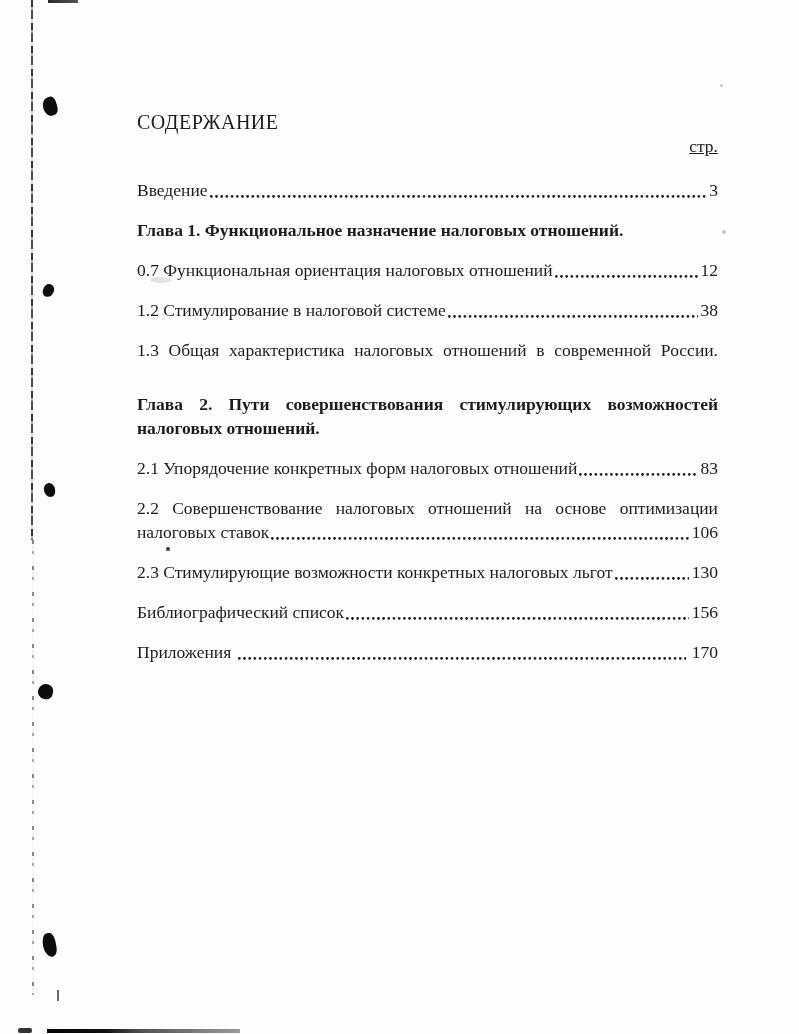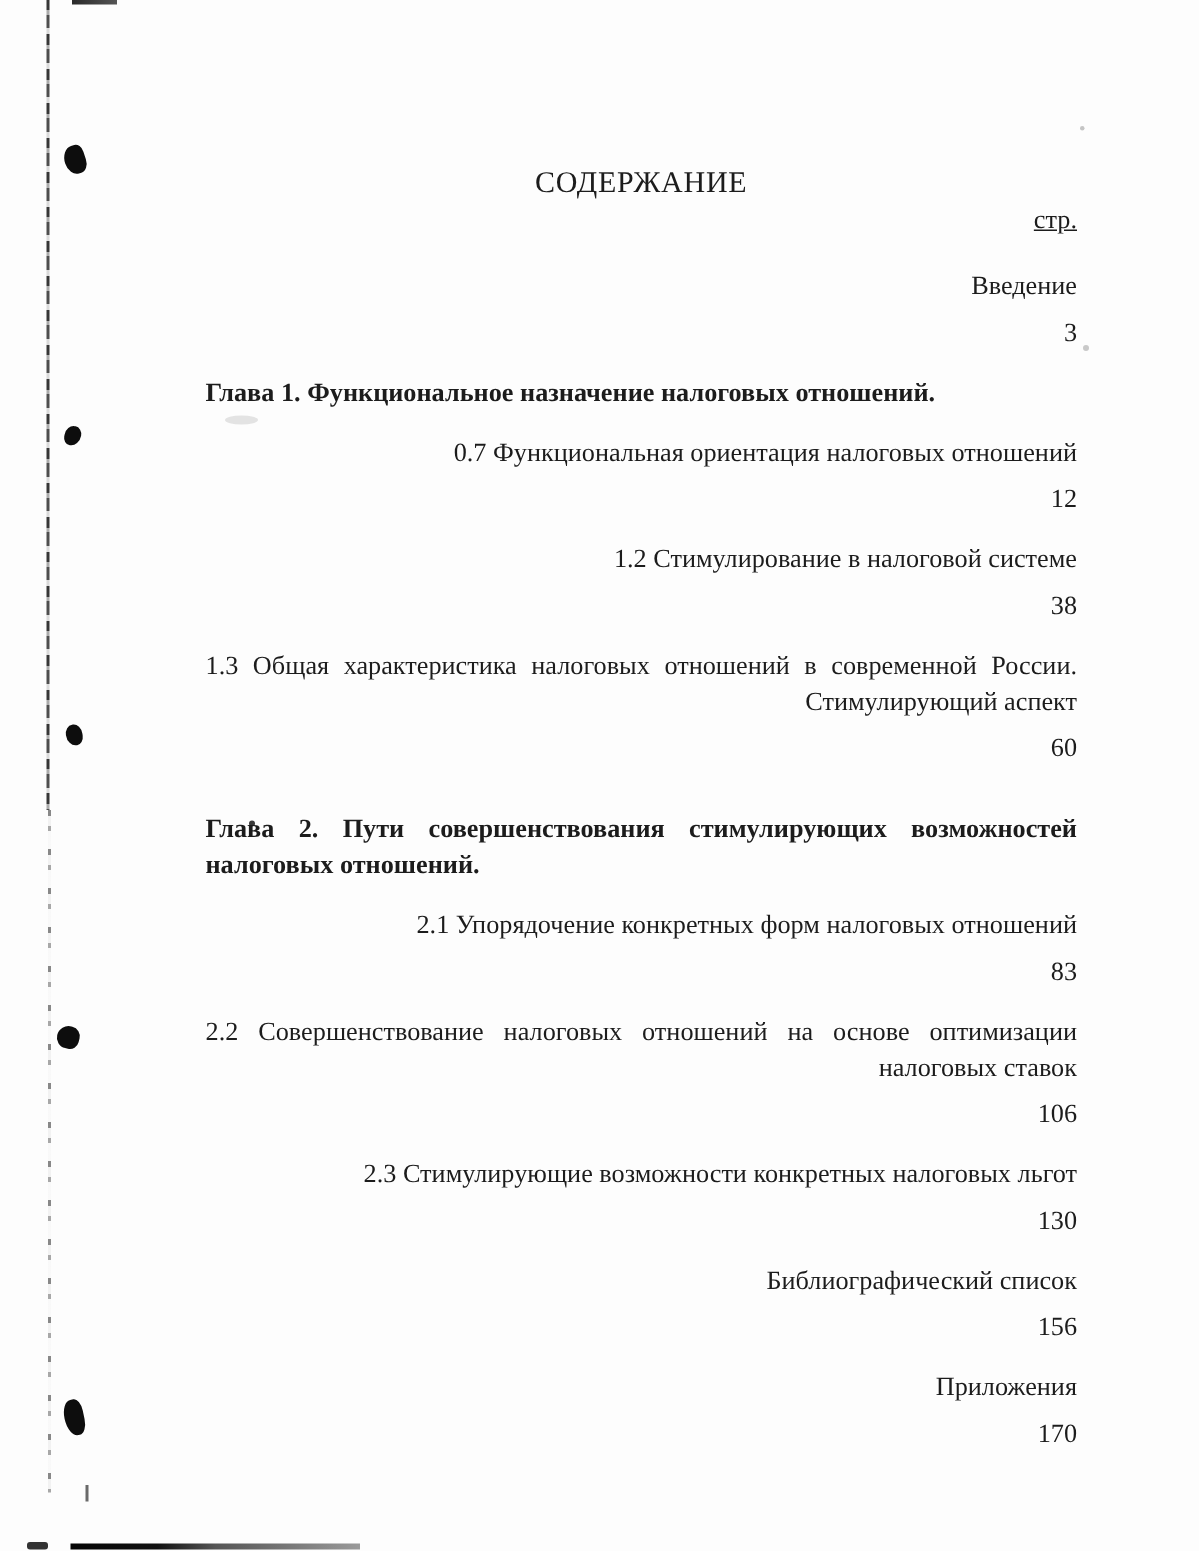--- a/index.html
+++ b/index.html
@@ -12,27 +12,27 @@
     overflow: hidden;
   }
   .page { position: absolute; inset: 0; }
   .content {
     position: absolute;
     left: 137px; top: 110px;
     width: 581px;
     font-size: 17.5px;
     line-height: 24px;
   }
-  .doc-title { text-align: center; font-size: 20px; letter-spacing: 0.5px; }
+  .doc-title { text-align: left; font-size: 20px; letter-spacing: 0.5px; }
   .page-col-header { text-align: right; margin-bottom: 20px; text-decoration: underline; }
   .block { margin-top: 16px; }
   .block.first { margin-top: 0; }
   .block.extra-top { margin-top: 30px; }
   .heading { font-weight: bold; }
-  .row { display: flex; align-items: flex-end; flex-direction: column; }
+  .row { display: flex; align-items: center; }
   .lbl { white-space: nowrap; }
   .pg { white-space: nowrap; }
   .leader {
     flex: 1 1 auto;
     align-self: flex-end;
     height: 3px;
     margin: 0 3px 4px 2px;
     background-image: radial-gradient(circle at 1.3px 1.4px, #1c1c1c 1.1px, rgba(0,0,0,0) 1.5px);
     background-size: 5.2px 3px;
     background-repeat: repeat-x;
@@ -120,25 +120,20 @@
     </div>
 
     <div class="row block">
       <span class="lbl">1.2 Стимулирование в налоговой системе</span>
       <span class="leader"></span>
       <span class="pg">38</span>
     </div>
 
     <div class="block">
       <div class="jline">1.3 Общая характеристика налоговых отношений в современной России.</div>
-      <div class="row">
-        <span class="lbl">Стимулирующий аспект</span>
-        <span class="leader"></span>
-        <span class="pg">60</span>
-      </div>
     </div>
 
     <div class="block extra-top heading">
       <div class="jline">Глава 2. Пути совершенствования стимулирующих возможностей</div>
       <div>налоговых отношений.</div>
     </div>
 
     <div class="row block">
       <span class="lbl">2.1 Упорядочение конкретных форм  налоговых отношений</span>
       <span class="leader"></span>

